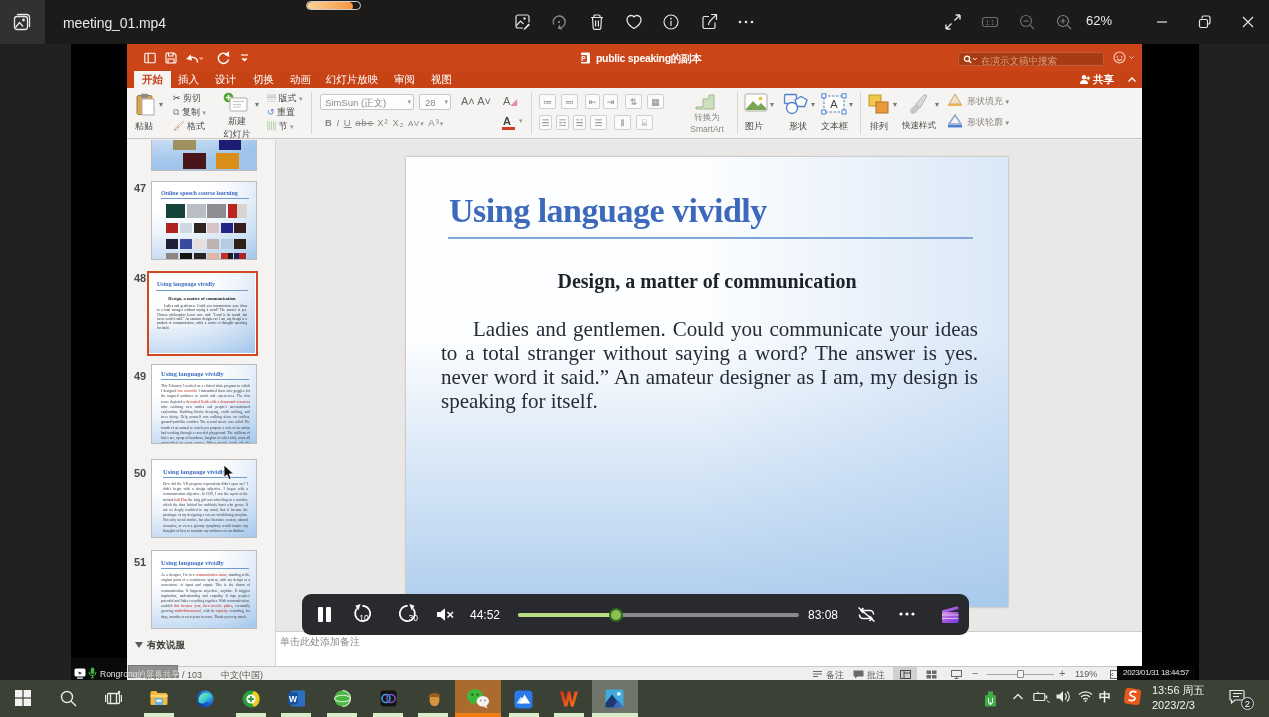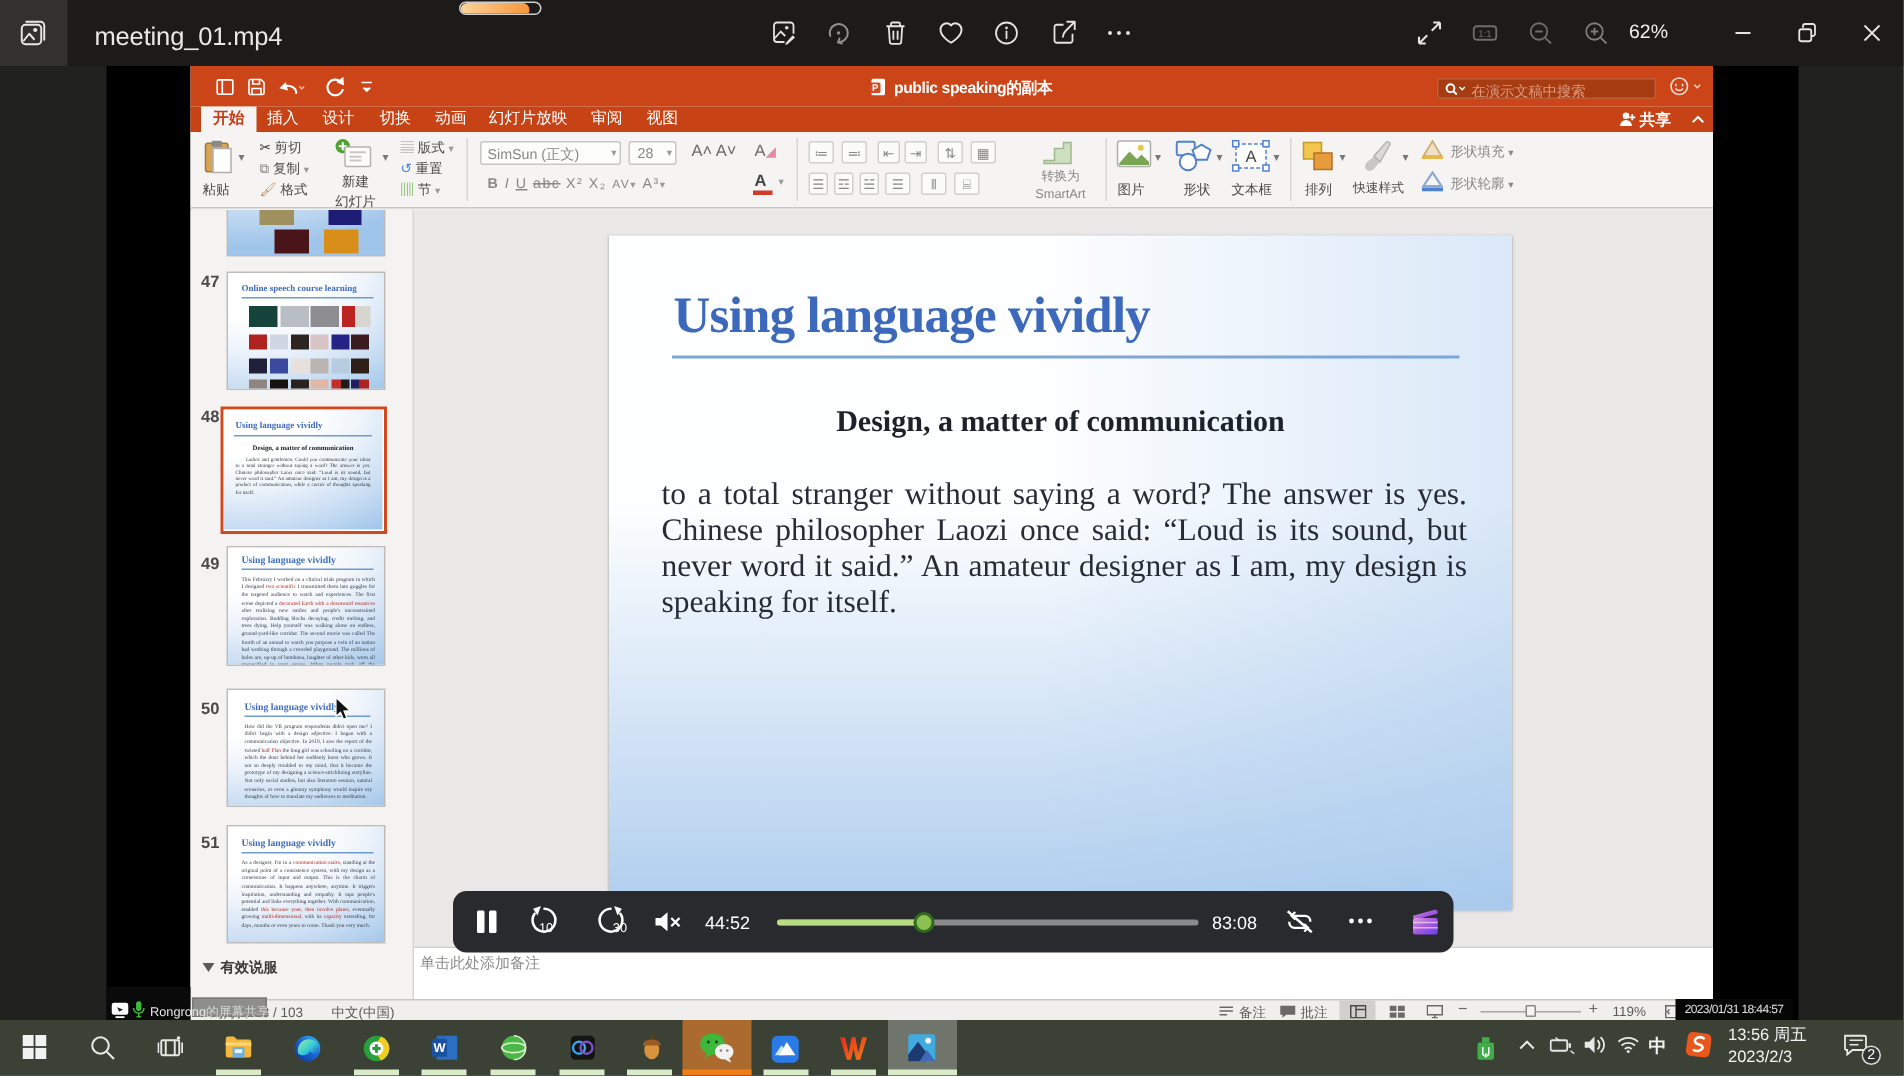--- a/index.html
+++ b/index.html
@@ -3,21 +3,21 @@
 <meta charset="utf-8">
 <style>
   * { margin:0; padding:0; box-sizing:border-box; }
   html,body { width:1269px; height:717px; overflow:hidden; background:#212120; font-family:"Liberation Sans", sans-serif; }
   .abs { position:absolute; }
   #stage { position:relative; width:1269px; height:717px; }
 
   
   #titlebar { left:0; top:0; width:1269px; height:44px; background:#1c1b1a; }
   #tb-iconbtn { left:0; top:0; width:45px; height:44px; background:#32312f; }
-  #tb-title { left:63px; top:15px; color:#e8e8e8; font-size:17px; letter-spacing:-0.1px; }
+  #tb-title { left:63px; top:15px; color:#e8e8e8; font-size:14px; letter-spacing:-0.1px; }
   #tb-pill { left:306px; top:1px; width:55px; height:9px; border:1px solid #cfcfcf; border-radius:5px; background:#1c1b1a; overflow:hidden; }
   #tb-pill .fill { position:absolute; left:0; top:0; height:9px; width:46px; border-radius:5px; background:linear-gradient(90deg,#fbd49b,#f5953b); }
   .tbic { position:absolute; top:13px; width:18px; height:18px; }
 
   
   #video { left:71px; top:44px; width:1128px; height:636px; background:#000; }
 
   
   #ppt { left:127px; top:44px; width:1015px; height:636px; background:#f2f1ef; }
   #ppt-orange { position:absolute; left:0; top:0; width:1015px; height:27px; background:#cc4518; }
@@ -391,22 +391,22 @@
           <div class="abs" style="left:9px;top:22px;width:89px;font-family:'Liberation Serif',serif;color:#3a3f48;font-size:3.6px;line-height:1.45;text-align:justify;">As a designer, I'm in a <span style="color:#c02418;">communication stairs</span>, standing at the original point of a consistence system, with my design as a cornerstone of input and output. This is the charm of communication. It happens anywhere, anytime. It triggers inspiration, understanding and empathy. It taps people's potential and links everything together. With communication, enabled <span style="color:#c02418;">this because your, then involve plates</span>, eventually growing <span style="color:#c02418;">multi-dimensional</span>, with its <span style="color:#c02418;">capacity</span> extending, for days, months or even years to come. Thank you very much.</div>
         </div>
         <div class="abs" style="left:8px;top:502px;width:0;height:0;border-left:4.5px solid transparent;border-right:4.5px solid transparent;border-top:6px solid #5a5a58;"></div>
         <div class="abs" style="left:20px;top:499px;font-size:9.5px;font-weight:bold;color:#3a3a38;">有效说服</div>
       </div>
       <div id="slide">
         <div class="abs" style="left:43px;top:37px;font-family:'Liberation Serif',serif;font-weight:bold;font-size:34px;color:#3c69bb;line-height:1;letter-spacing:-0.5px;">Using language vividly</div>
         <div class="abs" style="left:42px;top:80px;width:525px;height:1.6px;background:#7ea6d8;"></div>
         <div class="abs" style="left:0;top:112.5px;width:602px;text-align:center;font-family:'Liberation Serif',serif;font-weight:bold;font-size:20px;color:#1d2129;">Design, a matter of communication</div>
         <div id="para" class="abs" style="left:35px;top:160px;width:537px;font-family:'Liberation Serif',serif;font-size:21px;color:#262b36;line-height:24px;">
+          <div class="jl" style="text-indent:32px;">Ladies and gentlemen. Could you communicate your ideas</div>
           <div class="jl">to a total stranger without saying a word? The answer is yes.</div>
-          <div class="jl">Chinese philosopher Laozi once said: “Loud is its sound, but</div>
           <div class="jl">never word it said.” An amateur designer as I am, my design is</div>
           <div>speaking for itself.</div>
         </div>
       </div>
       <div id="notes">
           <div class="abs" style="left:4px;top:3px;">单击此处添加备注</div>
         </div>
       <div id="statusbar">
         <div class="sbt" style="left:13px;">幻灯片 48 / 103</div>
         <div class="sbt" style="left:94px;">中文(中国)</div>

